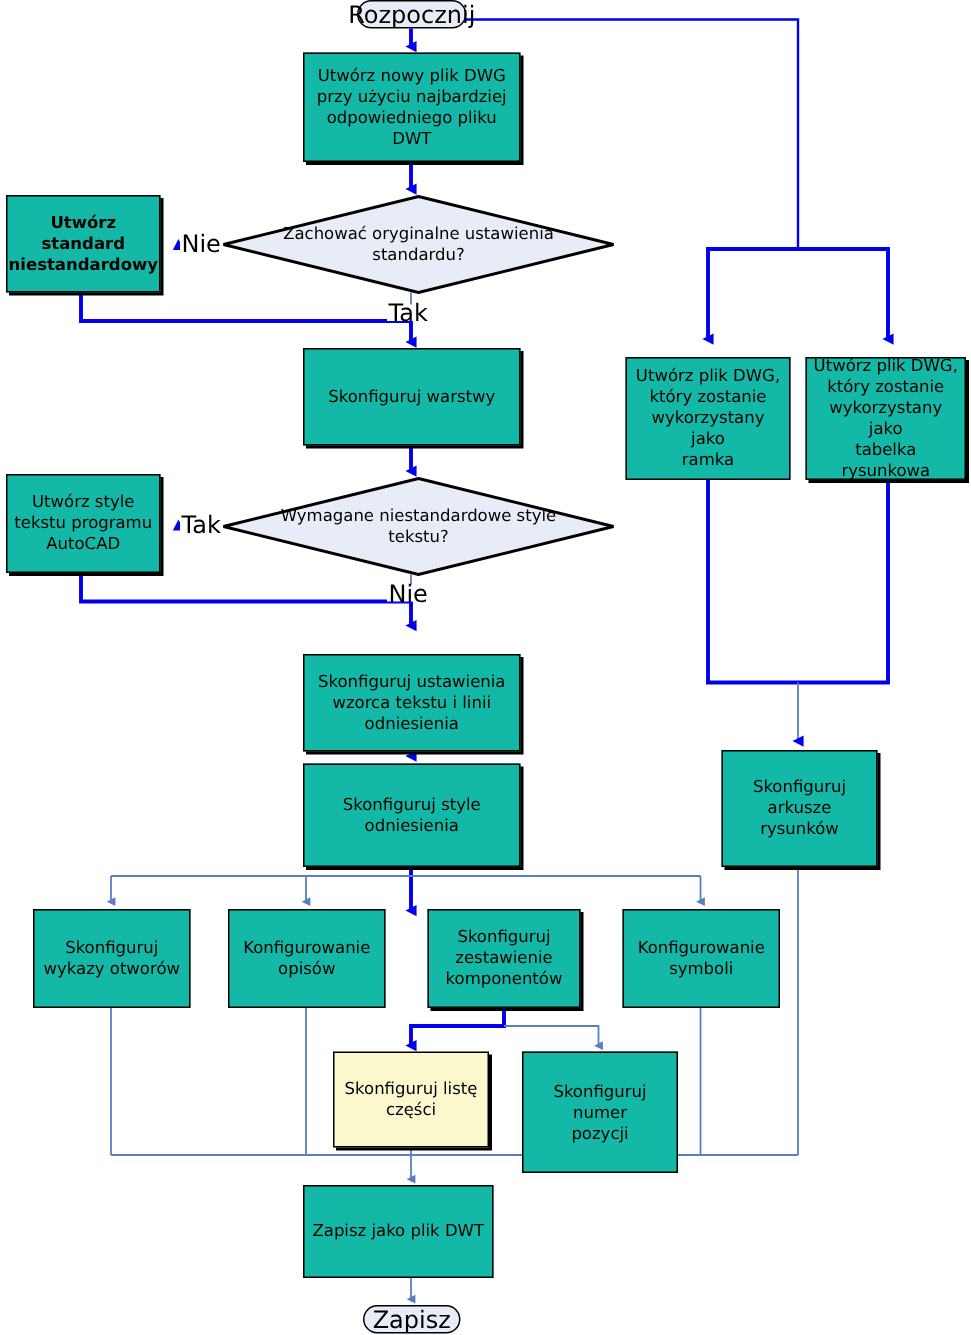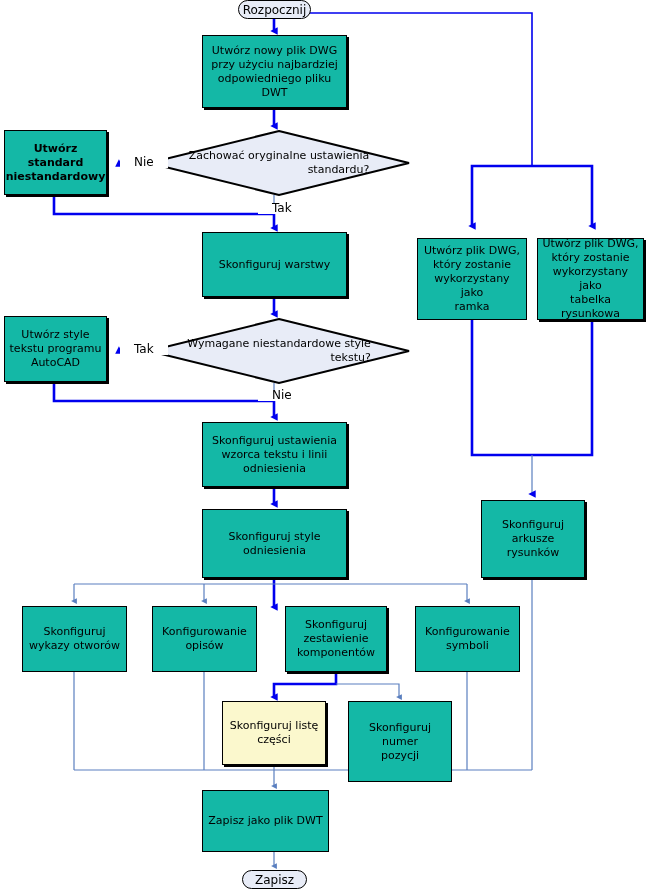--- a/index.html
+++ b/index.html
@@ -55,47 +55,46 @@
   }
   .proc.highlight {
     background: #fbf8cd;
     box-shadow: 2px 2px 0 #000000;
   }
   
   .term {
     background: #e8ecf7;
     border: 1px solid #000000;
     border-radius: 999px;
-    font-size: 12px;
+    font-size: 16px;
   }
   
   .decision {
     background: transparent;
     border: none;
   }
   .decision .dia {
     position: absolute;
     left: 0;
     top: 0;
     width: 100%;
     height: 100%;
     z-index: 1;
   }
   .decision .txt {
     position: relative;
     z-index: 2;
-    text-align: right;
   }
   .edge-label {
     position: absolute;
-    font-size: 12px;
+    font-size: 16px;
     line-height: 11px;
     color: #000000;
     background: #ffffff;
-    padding: 0 14px;
+    padding: 0 1px;
     z-index: 6;
     white-space: nowrap;
   }
 </style>
 </head>
 <body>
 
 <div id="canvas">
 
   <svg id="edges" viewBox="0 0 647 890" width="647" height="890" xmlns="http://www.w3.org/2000/svg">
@@ -222,21 +221,21 @@
 który zostanie
 wykorzystany jako
 tabelka rysunkowa</span>
   </div>
 
   <div class="node proc" style="left:481px; top:500px; width:104px; height:78px;">
     <span class="txt">Skonfiguruj
 arkusze rysunków</span>
   </div>
 
-  <div class="node proc" style="left:202px; top:422px; width:145px; height:65px;">
+  <div class="node proc" style="left:202px; top:436px; width:145px; height:65px;">
     <span class="txt">Skonfiguruj ustawienia
 wzorca tekstu i linii
 odniesienia</span>
   </div>
 
   <div class="node proc" style="left:202px; top:509px; width:145px; height:69px;">
     <span class="txt">Skonfiguruj style
 odniesienia</span>
   </div>
 

